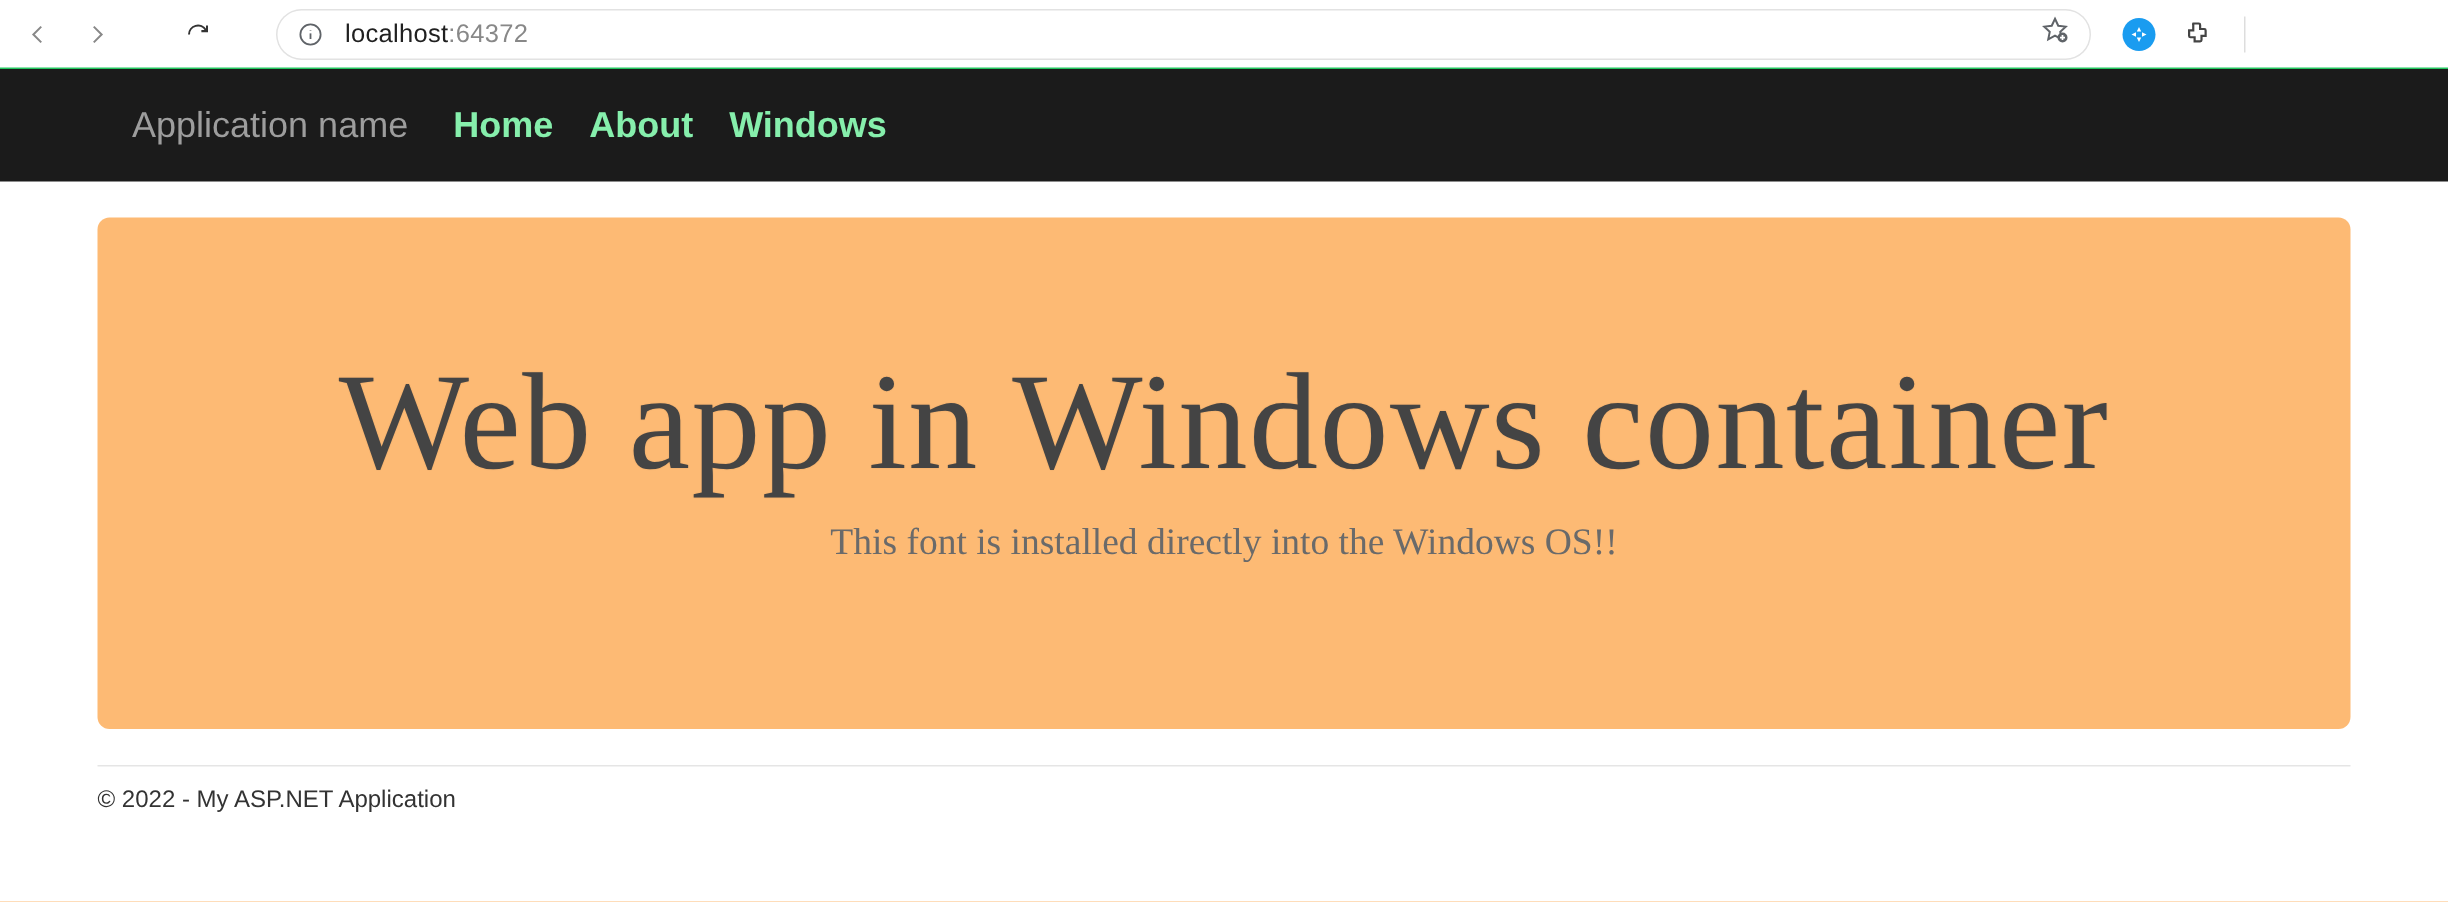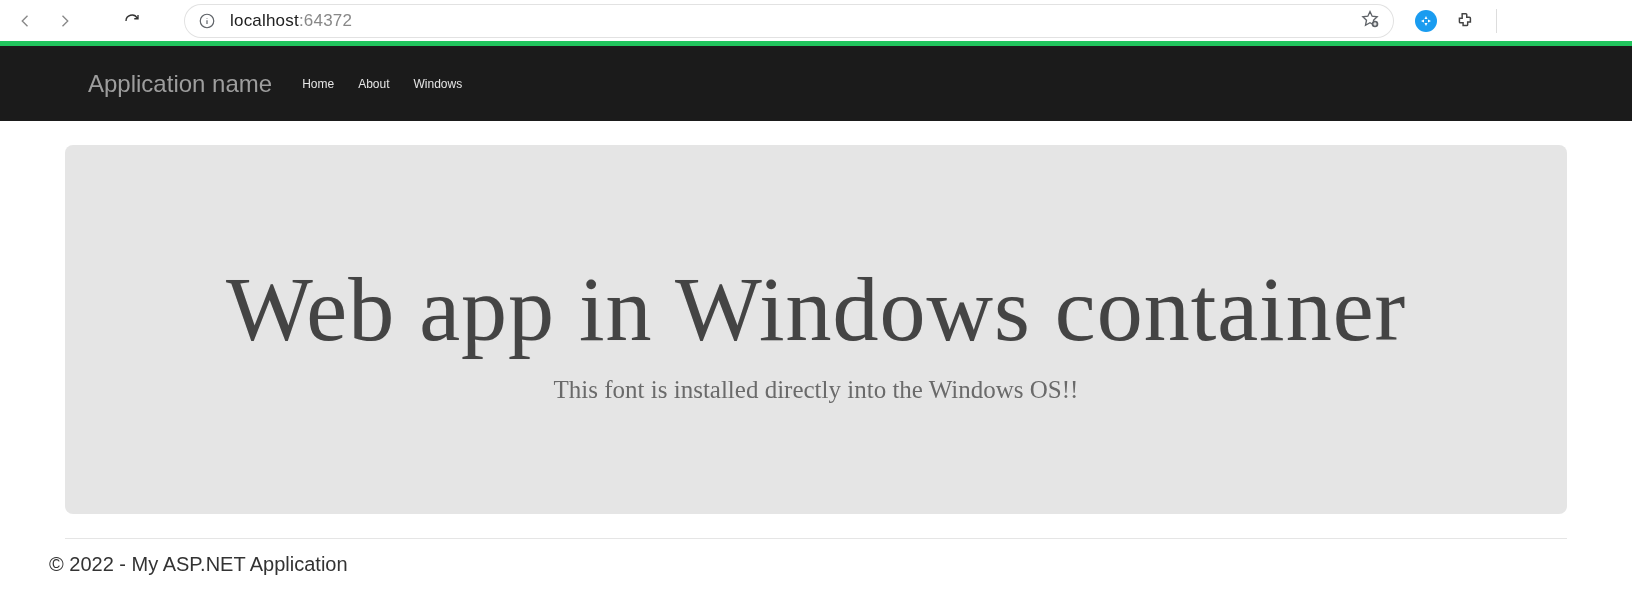--- a/index.html
+++ b/index.html
@@ -11,21 +11,21 @@
       overflow: hidden;
     }
     
     .browser-bar {
       height: 46px;
       background: #ffffff;
       display: flex;
       align-items: center;
       padding: 0 10px;
       gap: 6px;
-      border-bottom: 5px solid #22c55e;
+      border-bottom: 1px solid #22c55e;
     }
     .nav-btn {
       width: 32px;
       height: 32px;
       display: flex;
       align-items: center;
       justify-content: center;
       color: #888;
       border-radius: 4px;
       cursor: pointer;
@@ -85,32 +85,32 @@
       gap: 24px;
     }
     .navbar-brand {
       color: #9d9d9d;
       font-size: 24px;
       font-weight: 400;
       cursor: pointer;
       margin-right: 6px;
     }
     .navbar-link {
-      color: #e5e5e5;
-      font-size: 12px;
-      font-weight: 400;
+      color: #86efac;
+      font-size: 24px;
+      font-weight: 700;
       cursor: pointer;
     }
 
     
     .container { padding: 24px 65px 0 65px; }
     .jumbo {
-      background: #e5e5e5;
+      background: #fdba74;
       border-radius: 8px;
-      padding: 116px 40px 110px 40px;
+      padding: 88px 40px 110px 40px;
       text-align: center;
     }
     .jumbo-h1 {
       font-family: Georgia, "Times New Roman", serif;
       font-size: 92px;
       font-weight: 400;
       color: #444;
       letter-spacing: 1px;
       white-space: nowrap;
       line-height: 1.05;
@@ -122,22 +122,22 @@
       font-size: 25px;
       color: #6a6a6a;
       font-weight: 400;
     }
     hr.foot-sep {
       margin: 24px 65px 14px 65px;
       border: none;
       border-top: 1px solid #e5e5e5;
     }
     .footer {
-      padding: 0 49px;
-      font-size: 20px;
+      padding: 0 65px;
+      font-size: 16px;
       color: #333;
     }
   </style>
 </head>
 <body>
 
 <div class="browser-bar">
   <div class="nav-btn">
     <svg viewBox="0 0 24 24">
         <path d="M14 5l-7 7 7 7"></path>

